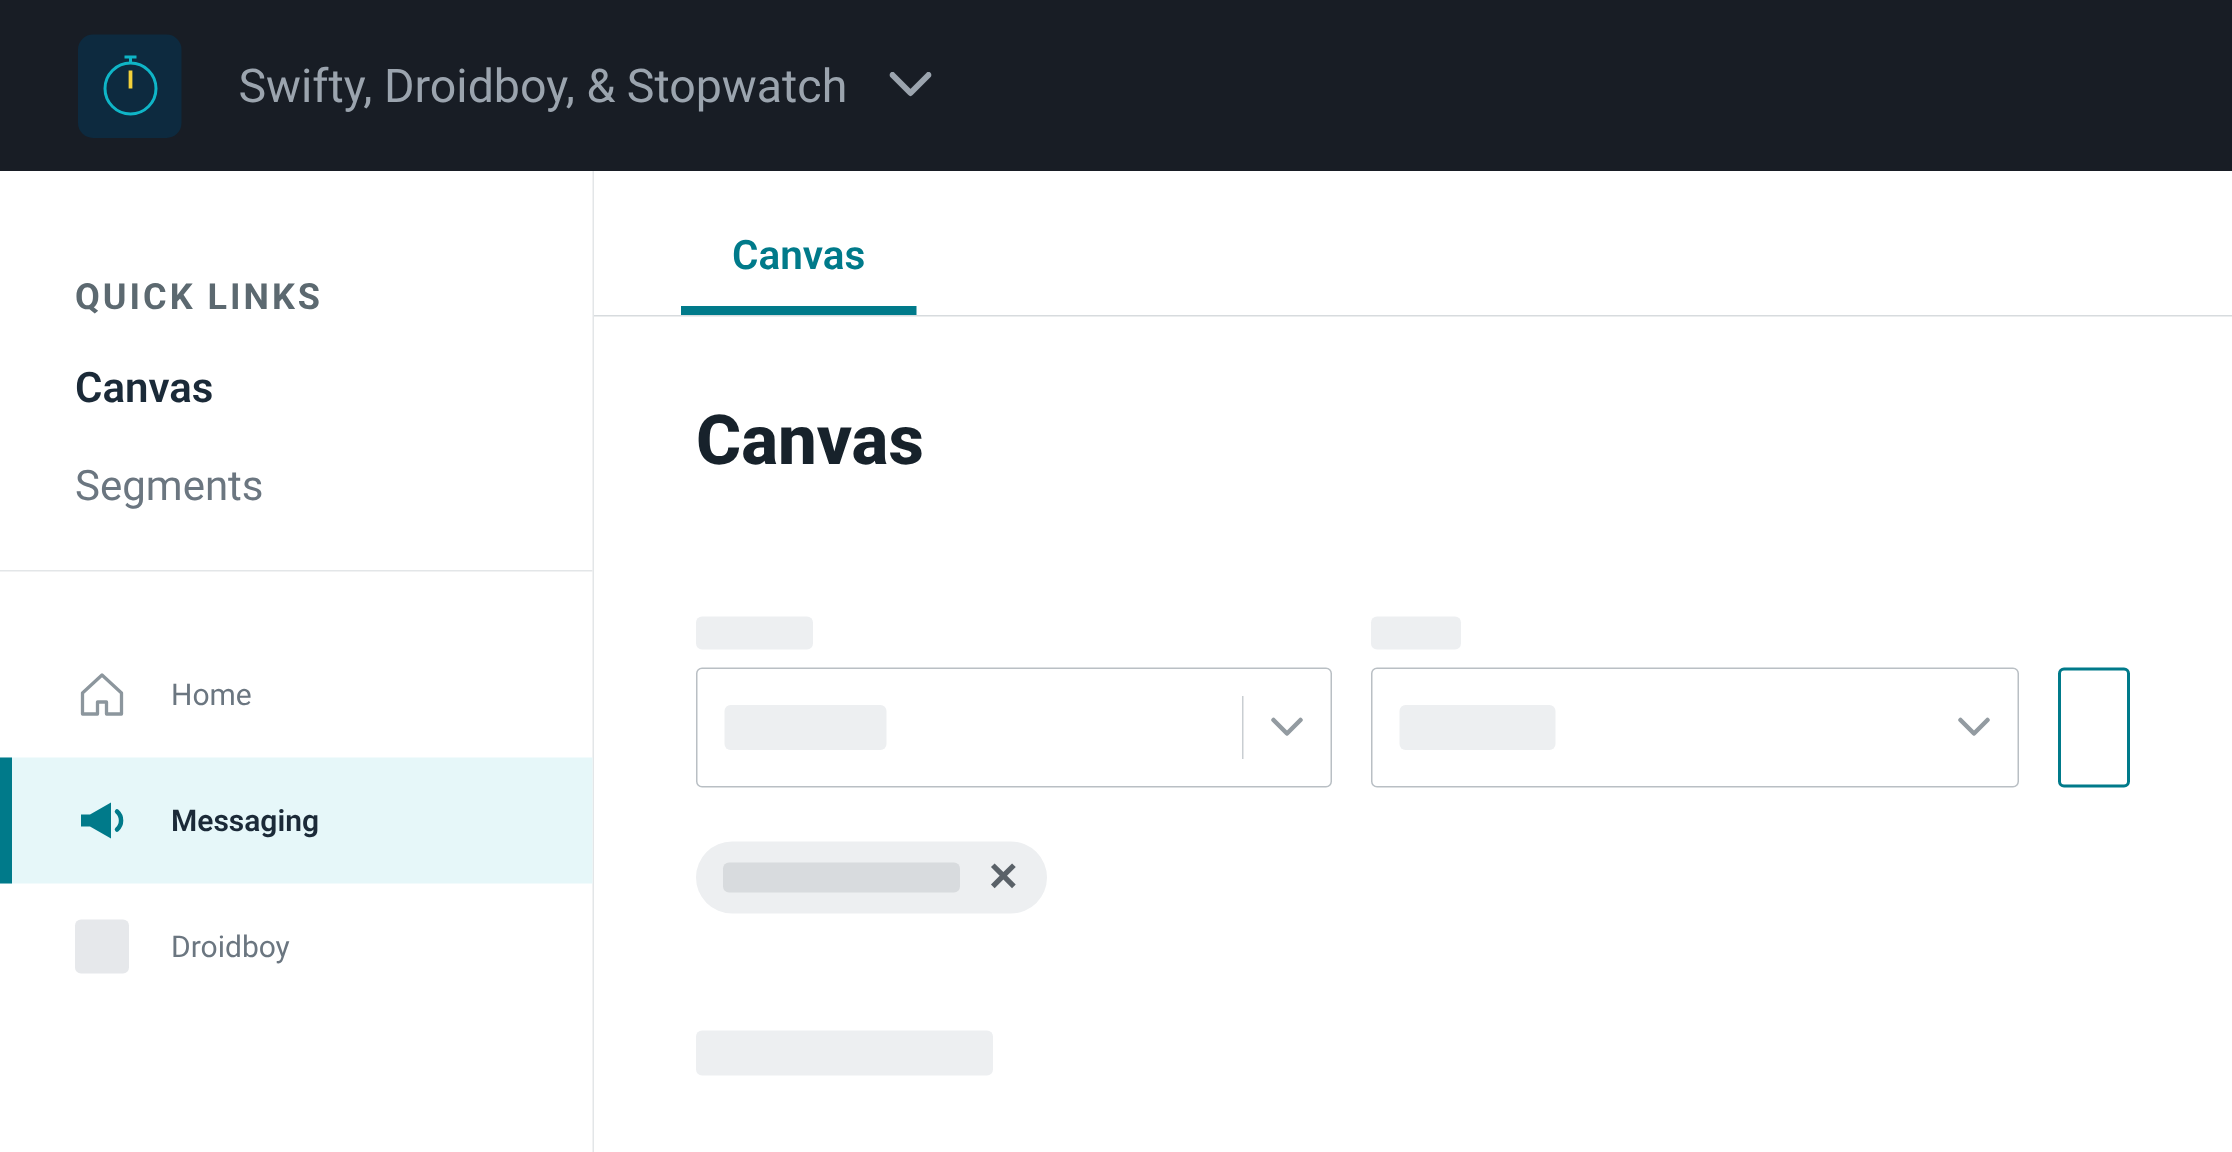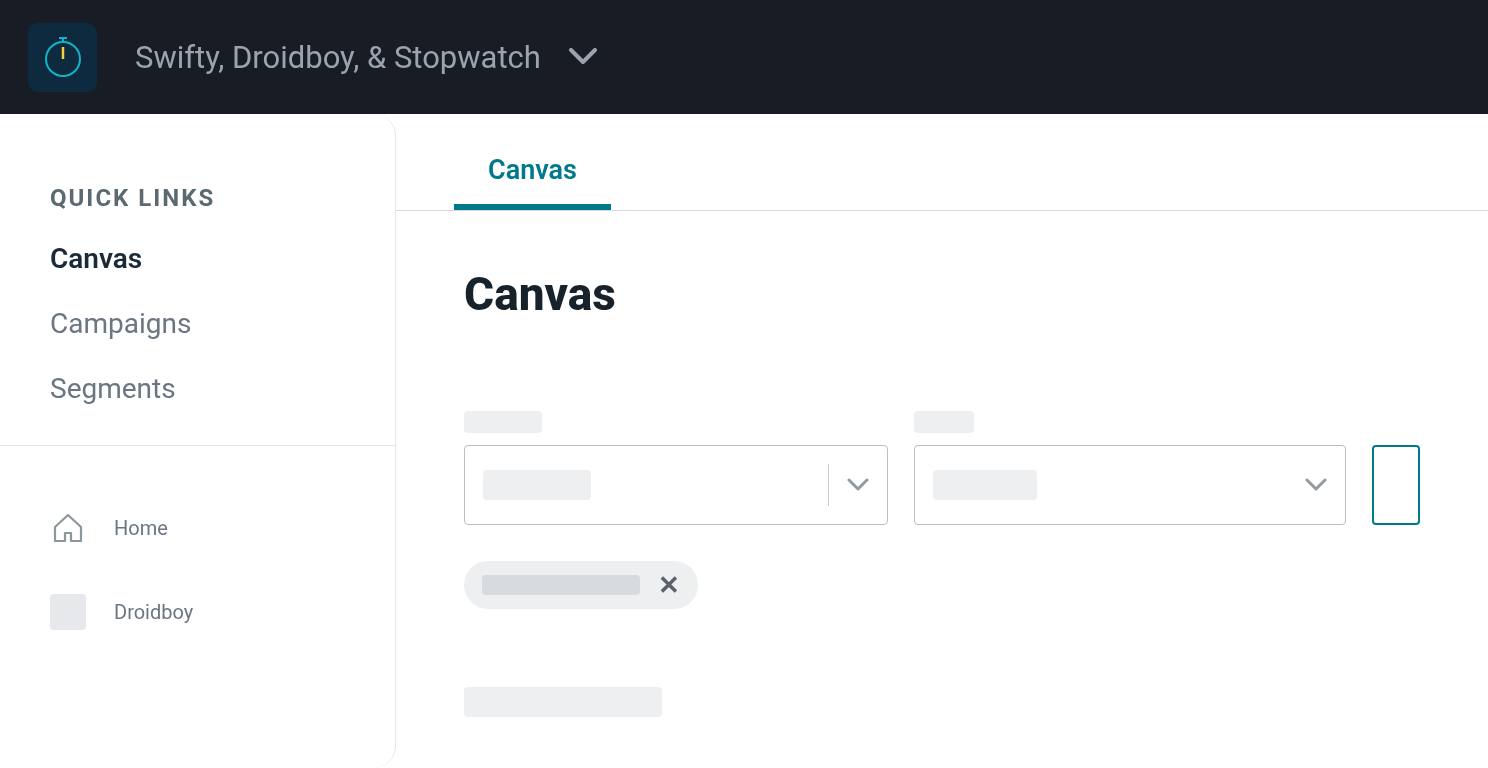--- a/index.html
+++ b/index.html
@@ -12,21 +12,21 @@
       background: #fff;
       width: 1488px;
       height: 768px;
       overflow: hidden;
     }
     .header {
       background: #181d25;
       height: 114px;
       display: flex;
       align-items: center;
-      padding-left: 28px;
+      padding-left: 52px;
       text-align: right;
     }
     .logo-box {
       width: 69px;
       height: 69px;
       background: #0d2a3f;
       border-radius: 10px;
       display: flex;
       align-items: center;
       justify-content: center;
@@ -49,21 +49,20 @@
     }
     .main-container {
       display: flex;
       height: calc(100% - 114px);
     }
     .sidebar {
       width: 457px;
       border-right: 1px solid #e3e6e8;
       display: flex;
       flex-direction: column;
-      border-radius: 22px;
     }
     .quick-links-section {
       padding: 70px 50px 40px 50px;
       border-bottom: 1px solid #e3e6e8;
     }
     .quick-links-heading {
       color: #5c6970;
       font-size: 24px;
       font-weight: 700;
       letter-spacing: 2px;
@@ -274,32 +273,40 @@
     </svg>
   </div>
 </div>
 
 <div class="main-container">
   <div class="sidebar">
     <div class="quick-links-section">
       <div class="quick-links-heading">QUICK LINKS</div>
       <div class="quick-links-list">
         <div class="quick-link active">Canvas</div>
-        <div class="quick-link inactive">Campaigns</div>
         <div class="quick-link inactive">Segments</div>
       </div>
     </div>
     <div class="nav-section">
       <div class="nav-item">
         <div class="nav-icon">
           <svg width="34" height="34" viewBox="0 0 34 34">
             <path d="M4 16 L17 4 L30 16 L30 30 L20 30 L20 22 L14 22 L14 30 L4 30 Z" stroke="#8c969d" stroke-width="2.2" fill="none" stroke-linejoin="round"></path>
           </svg>
         </div>
         <span class="nav-label">Home</span>
+      </div>
+      <div class="nav-item active">
+        <div class="nav-icon">
+          <svg width="36" height="36" viewBox="0 0 36 36">
+            <path d="M4 14 L4 22 L10 22 L24 30 L24 6 L10 14 Z" fill="#007a8a"></path>
+            <path d="M28 12 A8 8 0 0 1 28 24" stroke="#007a8a" stroke-width="3" fill="none" stroke-linecap="round"></path>
+          </svg>
+        </div>
+        <span class="nav-label">Messaging</span>
       </div>
       <div class="nav-item audience">
         <div class="nav-icon"></div>
         <span class="nav-label">Droidboy</span>
       </div>
     </div>
   </div>
 
   <div class="content">
     <div class="tabs-bar">

